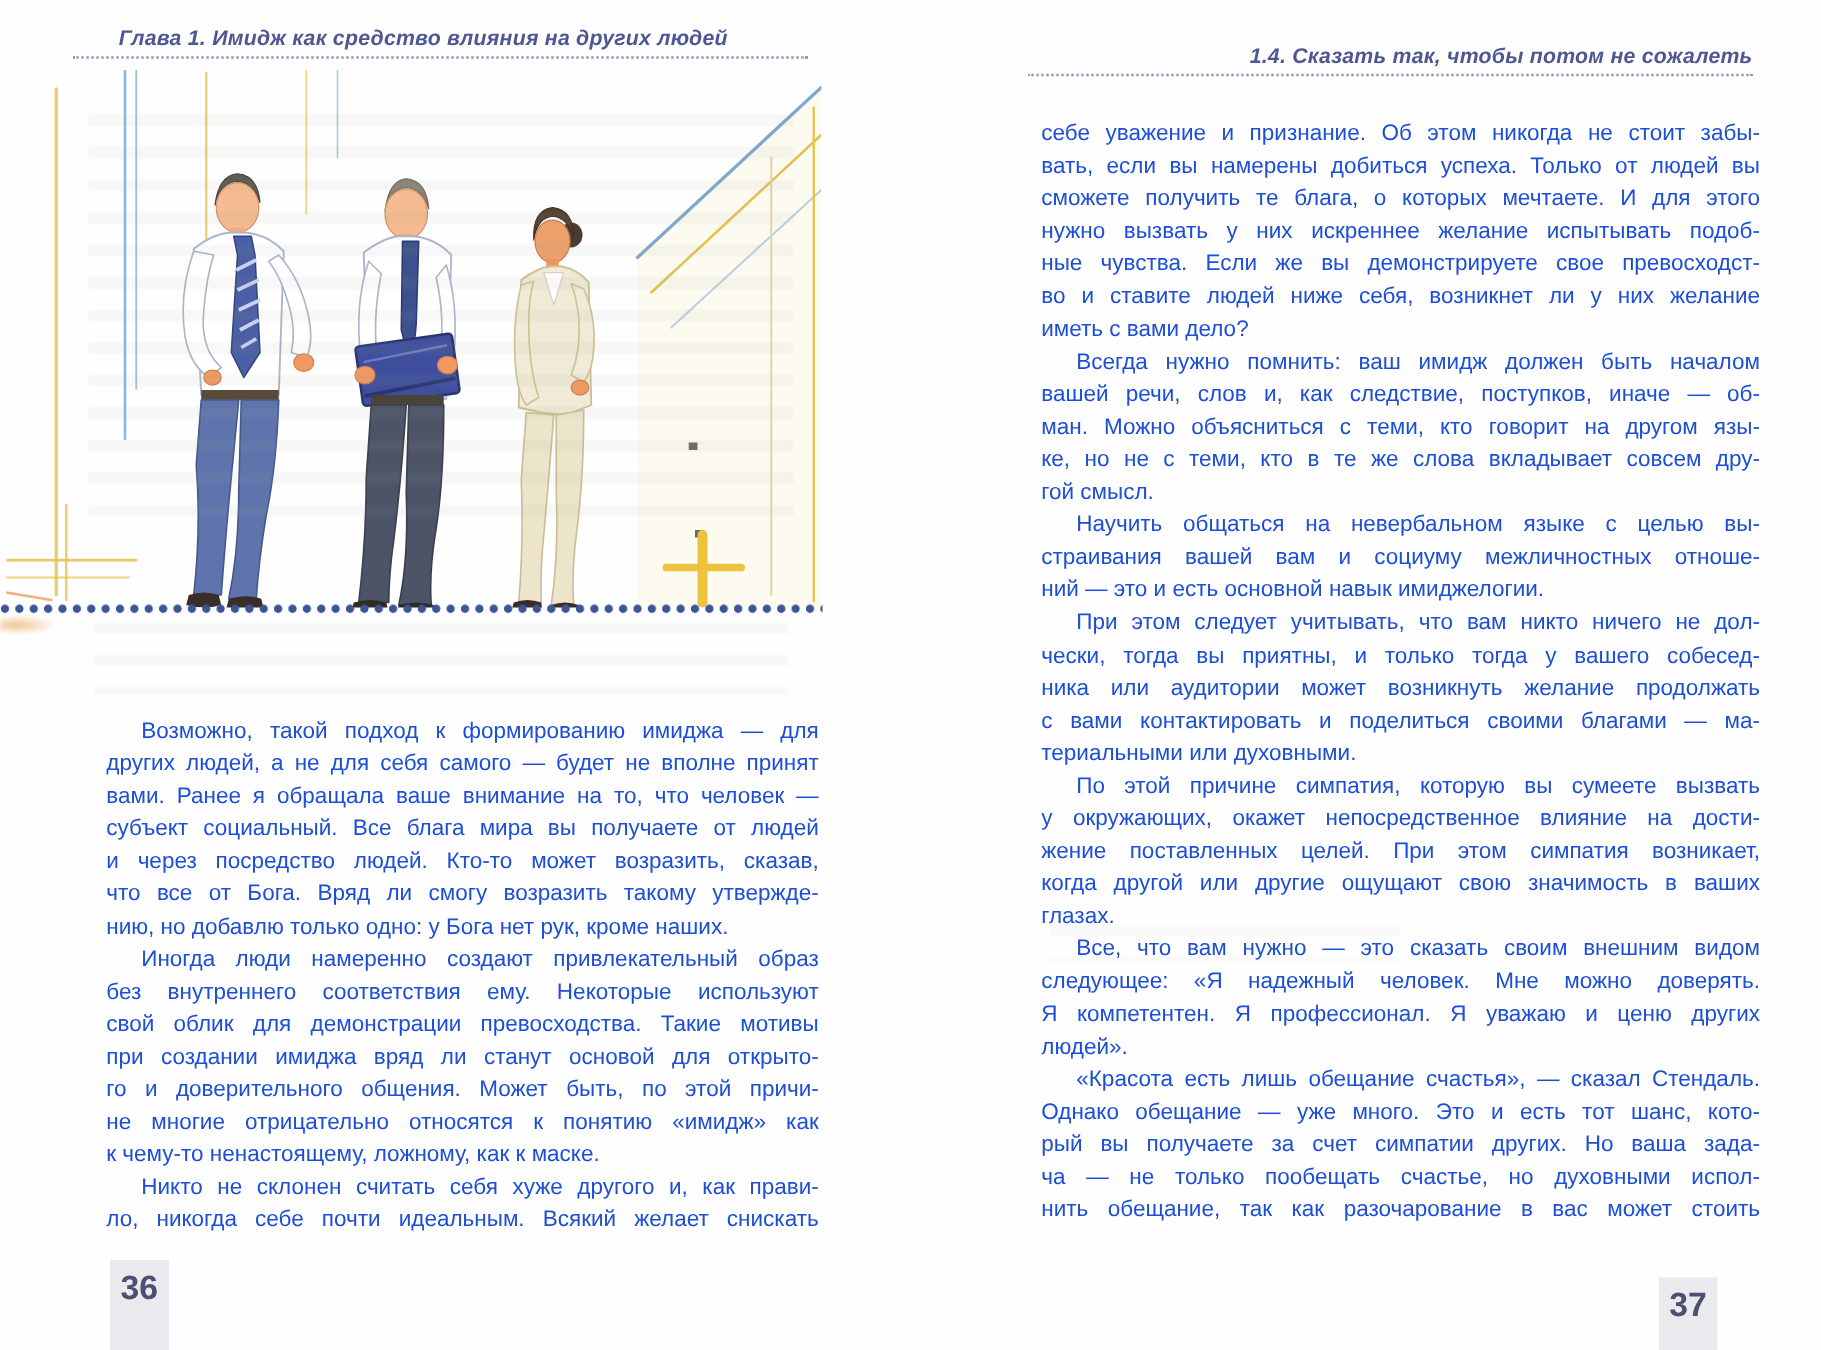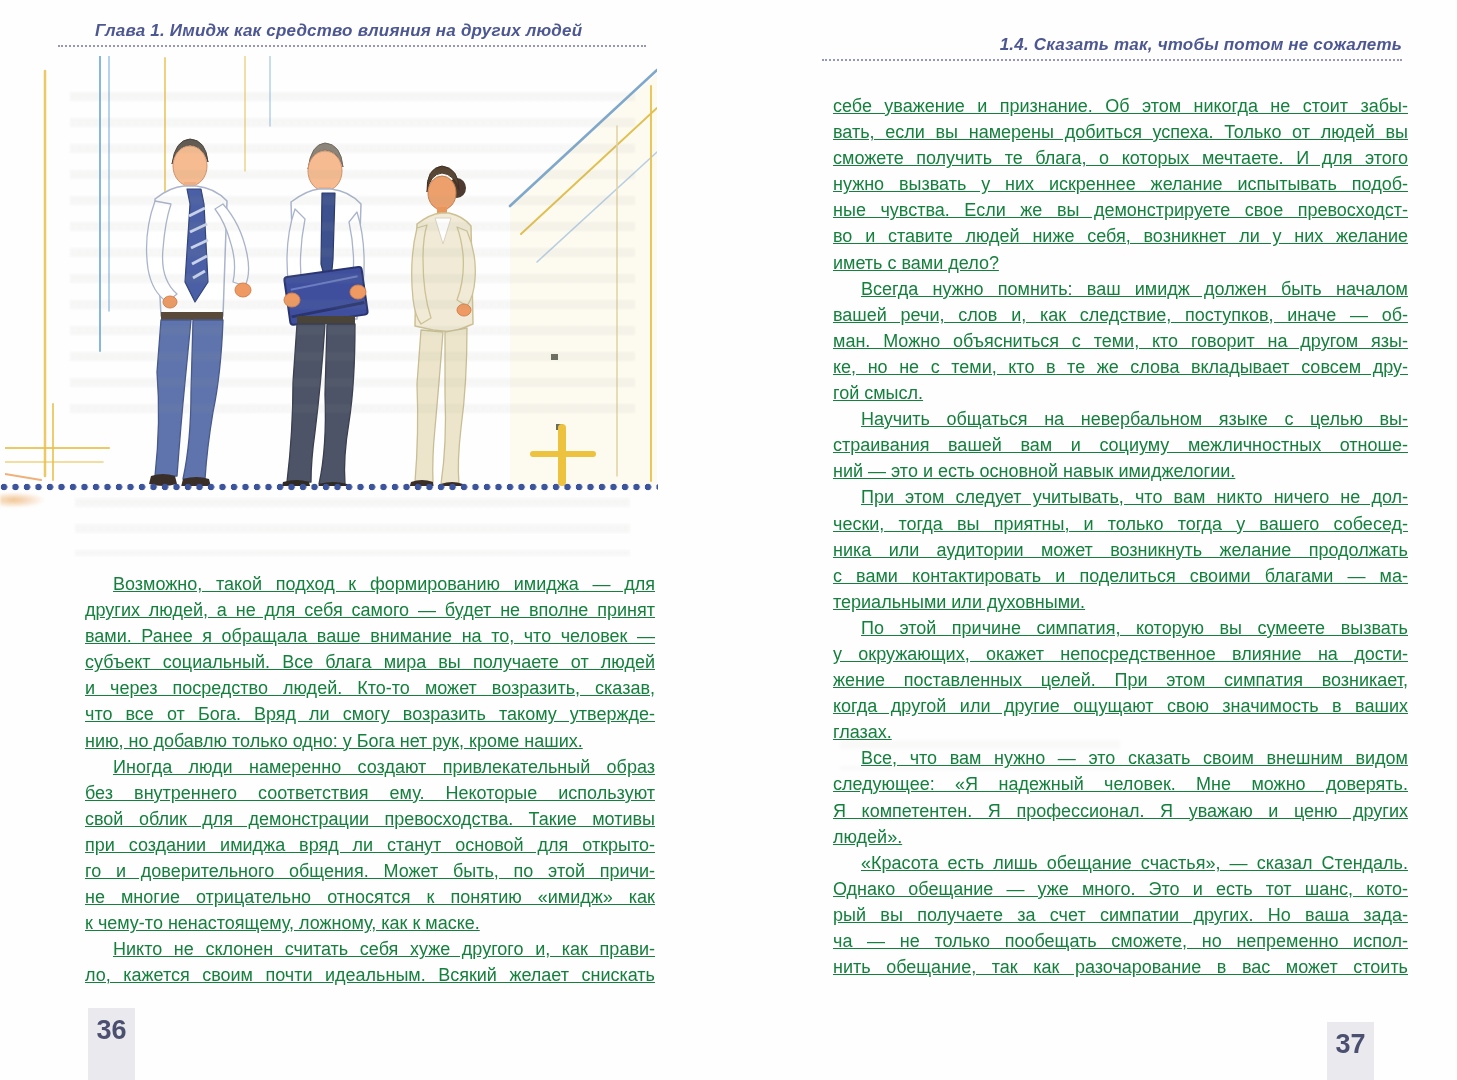--- a/index.html
+++ b/index.html
@@ -11,21 +11,21 @@
   .page{position:absolute;top:0;height:1080px;}
   #page-left{left:0;width:728px;}
   #page-right{left:728px;width:729px;margin-top:14px;}
 
   .hdr{
     position:absolute;font-style:italic;font-weight:bold;
     font-size:17px;letter-spacing:0.2px;color:#4d5792;white-space:nowrap;
   }
   .hdr-rule{position:absolute;height:0;border-bottom:2px dotted #8287b5;opacity:.85;}
 
-  .column{position:absolute;color:#15803d;font-size:18px;text-decoration:underline;}
+  .column{position:absolute;color:#1d4ed8;font-size:18px;}
   .line{
     height:26.1px;line-height:26.1px;overflow:hidden;
     text-align:justify;text-align-last:justify;
   }
   .line.end{text-align-last:left;}
   .line.indent{text-indent:28px;}
 
   .pagenum{
     position:absolute;width:47px;height:92px;background:#e9e9ee;
     color:#4c5070;font-size:27px;font-weight:bold;text-align:center;
@@ -168,21 +168,21 @@
       <div class="line">что все от Бога. Вряд ли смогу возразить такому утвержде-</div>
       <div class="line end">нию, но добавлю только одно: у Бога нет рук, кроме наших.</div>
       <div class="line indent">Иногда люди намеренно создают привлекательный образ</div>
       <div class="line">без внутреннего соответствия ему. Некоторые используют</div>
       <div class="line">свой облик для демонстрации превосходства. Такие мотивы</div>
       <div class="line">при создании имиджа вряд ли станут основой для открыто-</div>
       <div class="line">го и доверительного общения. Может быть, по этой причи-</div>
       <div class="line">не многие отрицательно относятся к понятию «имидж» как</div>
       <div class="line end">к чему-то ненастоящему, ложному, как к маске.</div>
       <div class="line indent">Никто не склонен считать себя хуже другого и, как прави-</div>
-      <div class="line">ло, кажется своим почти идеальным. Всякий желает снискать</div>
+      <div class="line">ло, никогда себе почти идеальным. Всякий желает снискать</div>
     </div>
 
   <div class="pagenum" style="left:88px;top:1008px;">36</div>
 </section>
 
 <section class="page" id="page-right">
 
   <div class="hdr" style="left:92px;top:21px;width:582px;text-align:right;">1.4. Сказать так, чтобы потом не сожалеть</div>
   <div class="hdr-rule" style="left:94px;top:45px;width:580px;"></div>
 
@@ -212,20 +212,20 @@
       <div class="line">жение поставленных целей. При этом симпатия возникает,</div>
       <div class="line">когда другой или другие ощущают свою значимость в ваших</div>
       <div class="line end">глазах.</div>
       <div class="line indent">Все, что вам нужно — это сказать своим внешним видом</div>
       <div class="line">следующее: «Я надежный человек. Мне можно доверять.</div>
       <div class="line">Я компетентен. Я профессионал. Я уважаю и ценю других</div>
       <div class="line end">людей».</div>
       <div class="line indent">«Красота есть лишь обещание счастья», — сказал Стендаль.</div>
       <div class="line">Однако обещание — уже много. Это и есть тот шанс, кото-</div>
       <div class="line">рый вы получаете за счет симпатии других. Но ваша зада-</div>
-      <div class="line">ча — не только пообещать сможете, но непременно испол-</div>
+      <div class="line">ча — не только пообещать счастье, но духовными испол-</div>
       <div class="line">нить обещание, так как разочарование в вас может стоить</div>
     </div>
 
   <div class="pagenum" style="left:599px;top:1008px;">37</div>
 </section>
 
 <div class="ghost g3"></div>
 
 </body></html>

